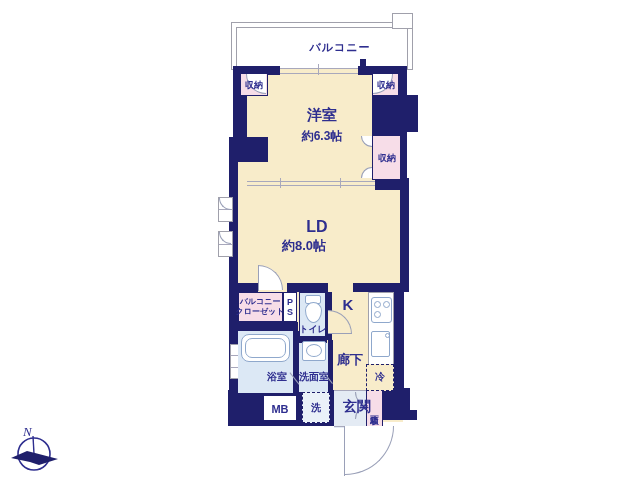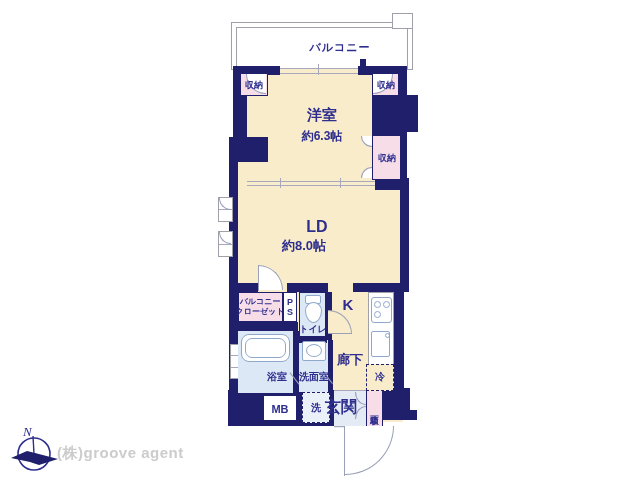--- a/index.html
+++ b/index.html
@@ -148,24 +148,23 @@
   </div>
   <div class="lbl vtext" style="left:290px;top:307px;font-size:9px;font-weight:700;">PS</div>
   <div class="lbl" style="left:313px;top:329px;font-size:9px;">トイレ</div>
   <div class="lbl" style="left:348px;top:304px;font-size:15px;">K</div>
   <div class="lbl" style="left:350px;top:360px;font-size:13px;">廊下</div>
   <div class="lbl" style="left:380px;top:377px;font-size:10px;">冷</div>
   <div class="lbl" style="left:267px;top:377px;font-size:10px;margin-left:10px;">浴室</div>
   <div class="lbl" style="left:314px;top:377px;font-size:10px;">洗面室</div>
   <div class="lbl" style="left:280px;top:409px;font-size:11px;">MB</div>
   <div class="lbl" style="left:316px;top:408px;font-size:10px;">洗</div>
-  <div class="lbl" style="left:341px;top:407px;font-size:16px;">玄関</div>
+  <div class="lbl" style="left:357px;top:407px;font-size:14px;">玄関</div>
   <div class="lbl vtext" style="left:375px;top:409px;font-size:8.5px;">下駄箱</div>
 
   <svg class="abs" style="left:8px;top:424px;" width="56" height="56" viewBox="0 0 56 56">
     <circle cx="26" cy="30" r="16" fill="none" stroke="#2e2e8f" stroke-width="1.6"></circle>
     <text x="15" y="12" font-size="13" font-style="italic" fill="#2e2e8f" font-family="Liberation Serif, serif">N</text>
     <line x1="25" y1="12" x2="26" y2="30" stroke="#2e2e8f" stroke-width="1.4"></line>
     <path d="M3,34 L19,27 L27,29 L50,35 L31,41 L22,38 Z" fill="#1f1f6b"></path>
   </svg>
-  <div class="abs" style="left:57px;top:444px;font-size:15px;color:var(--company-text,#cccccc);letter-spacing:0.5px;font-weight:600;">(株)groove agent</div>
 
 </div>
 
 </body></html>

